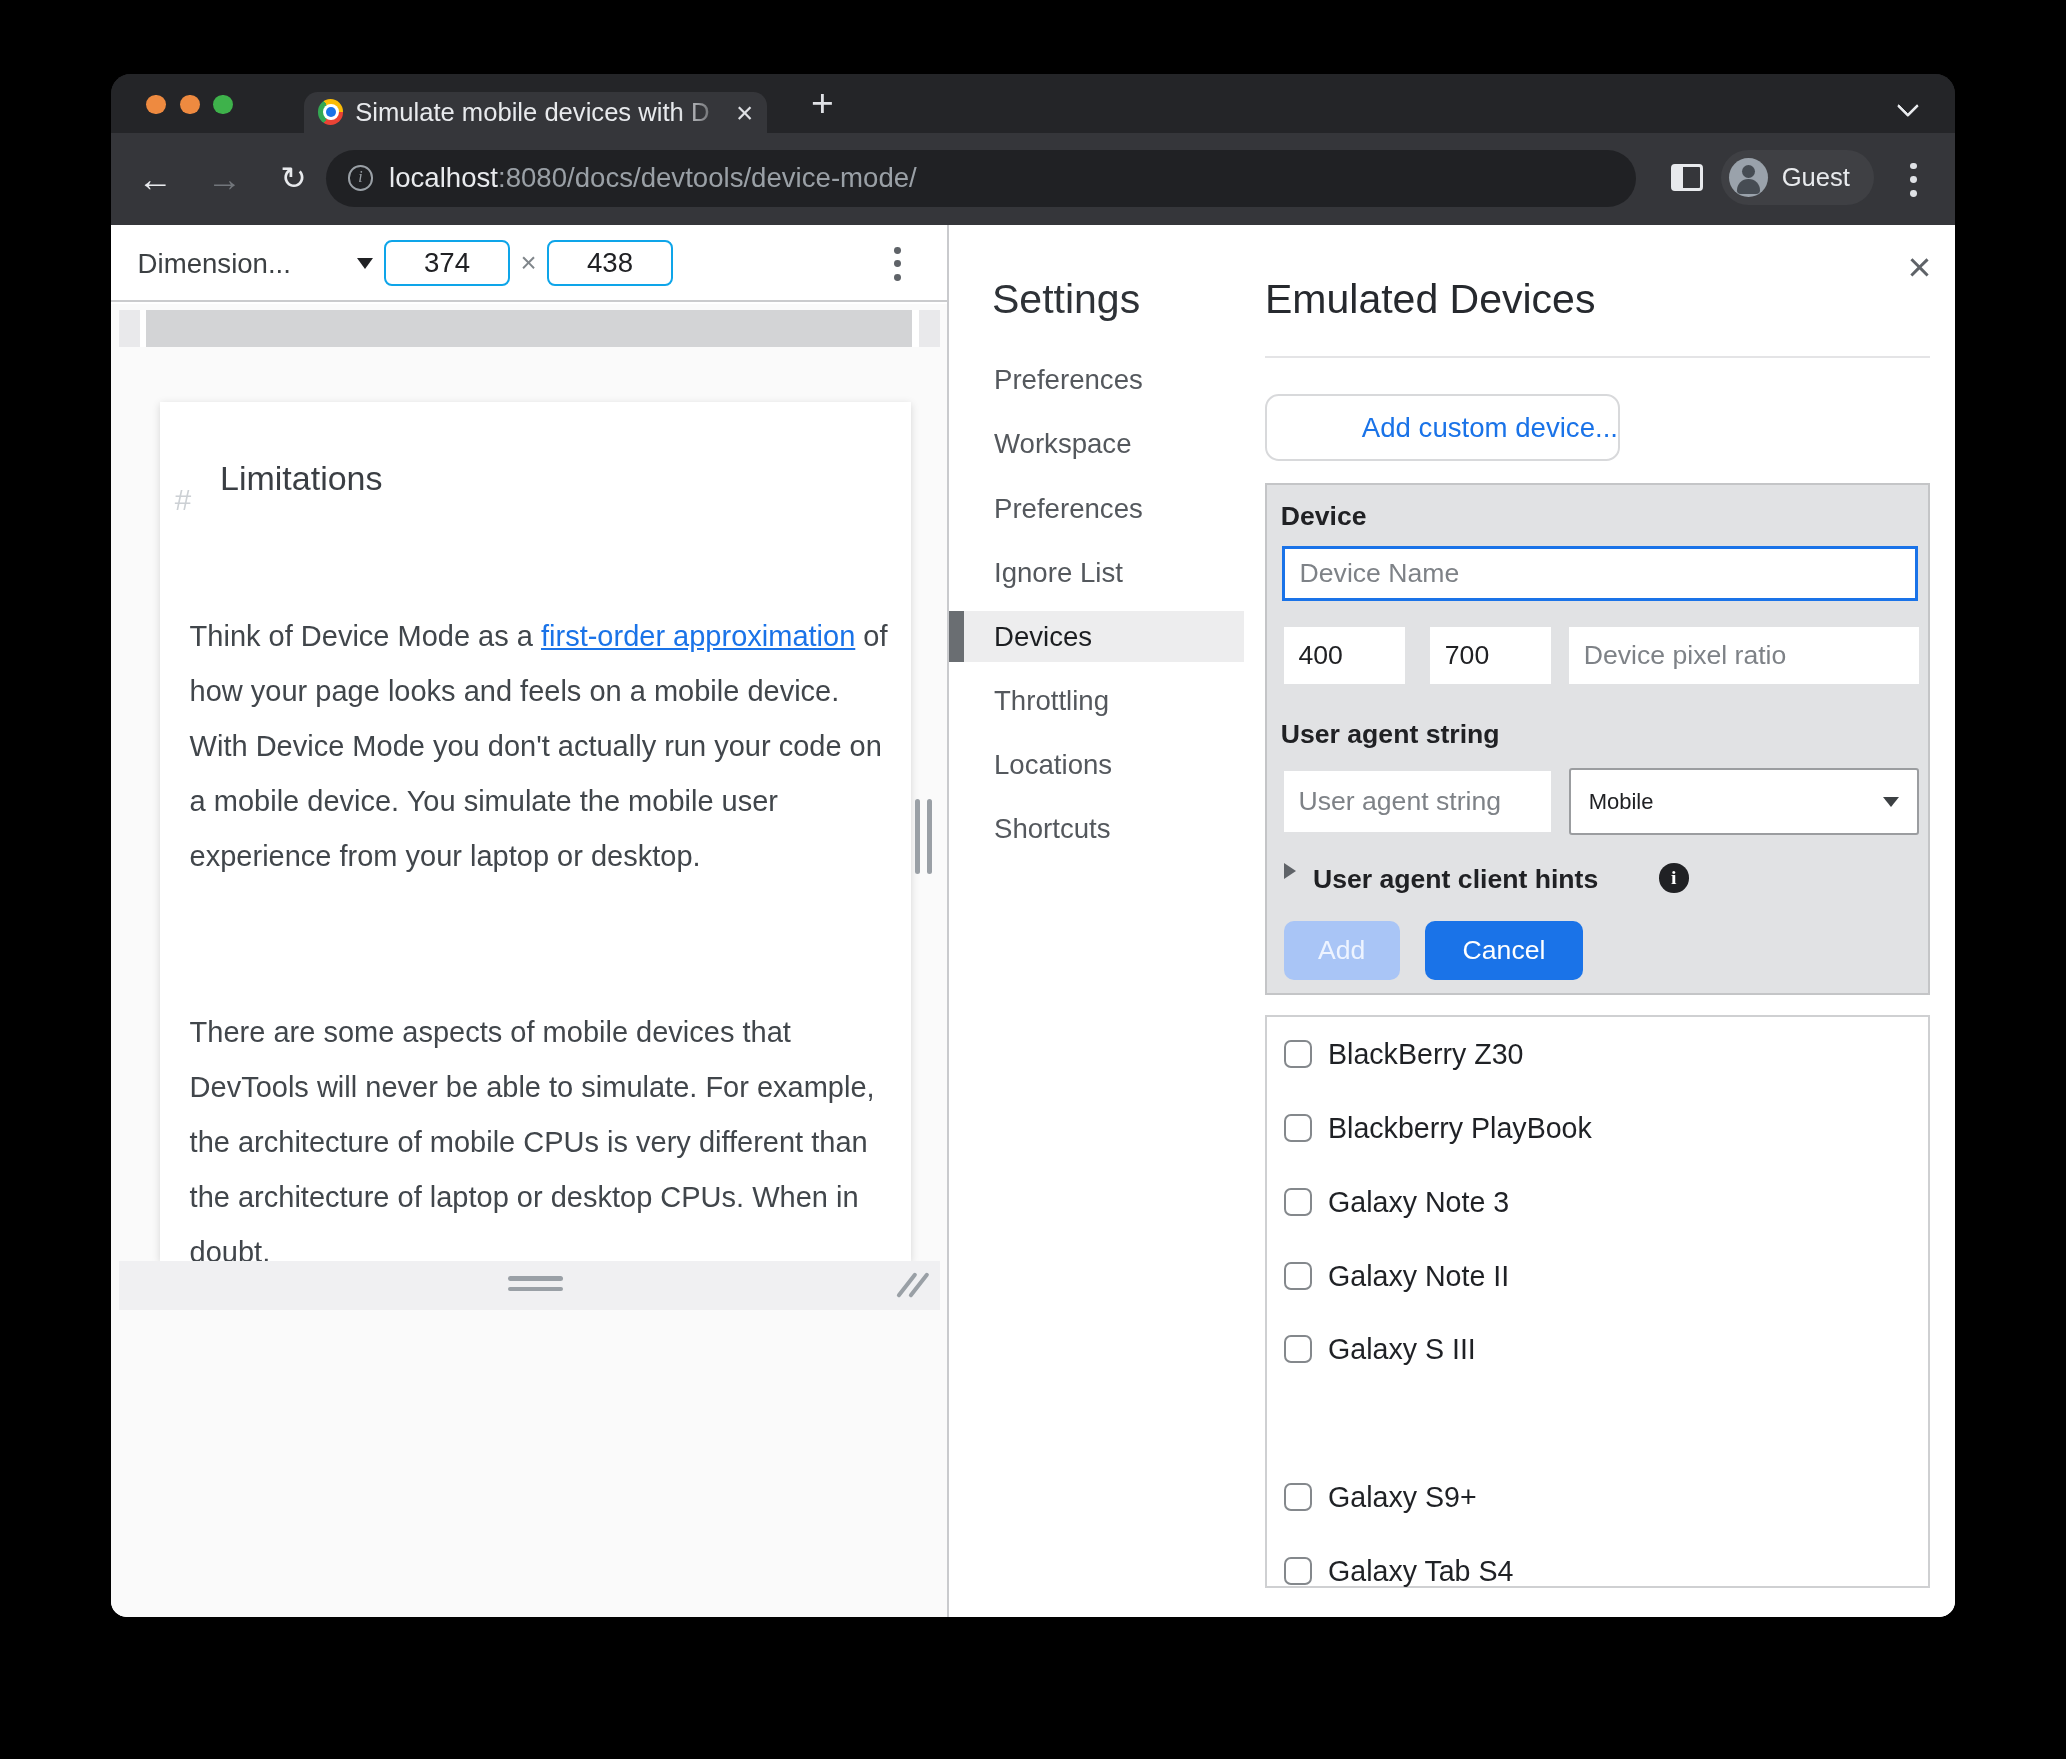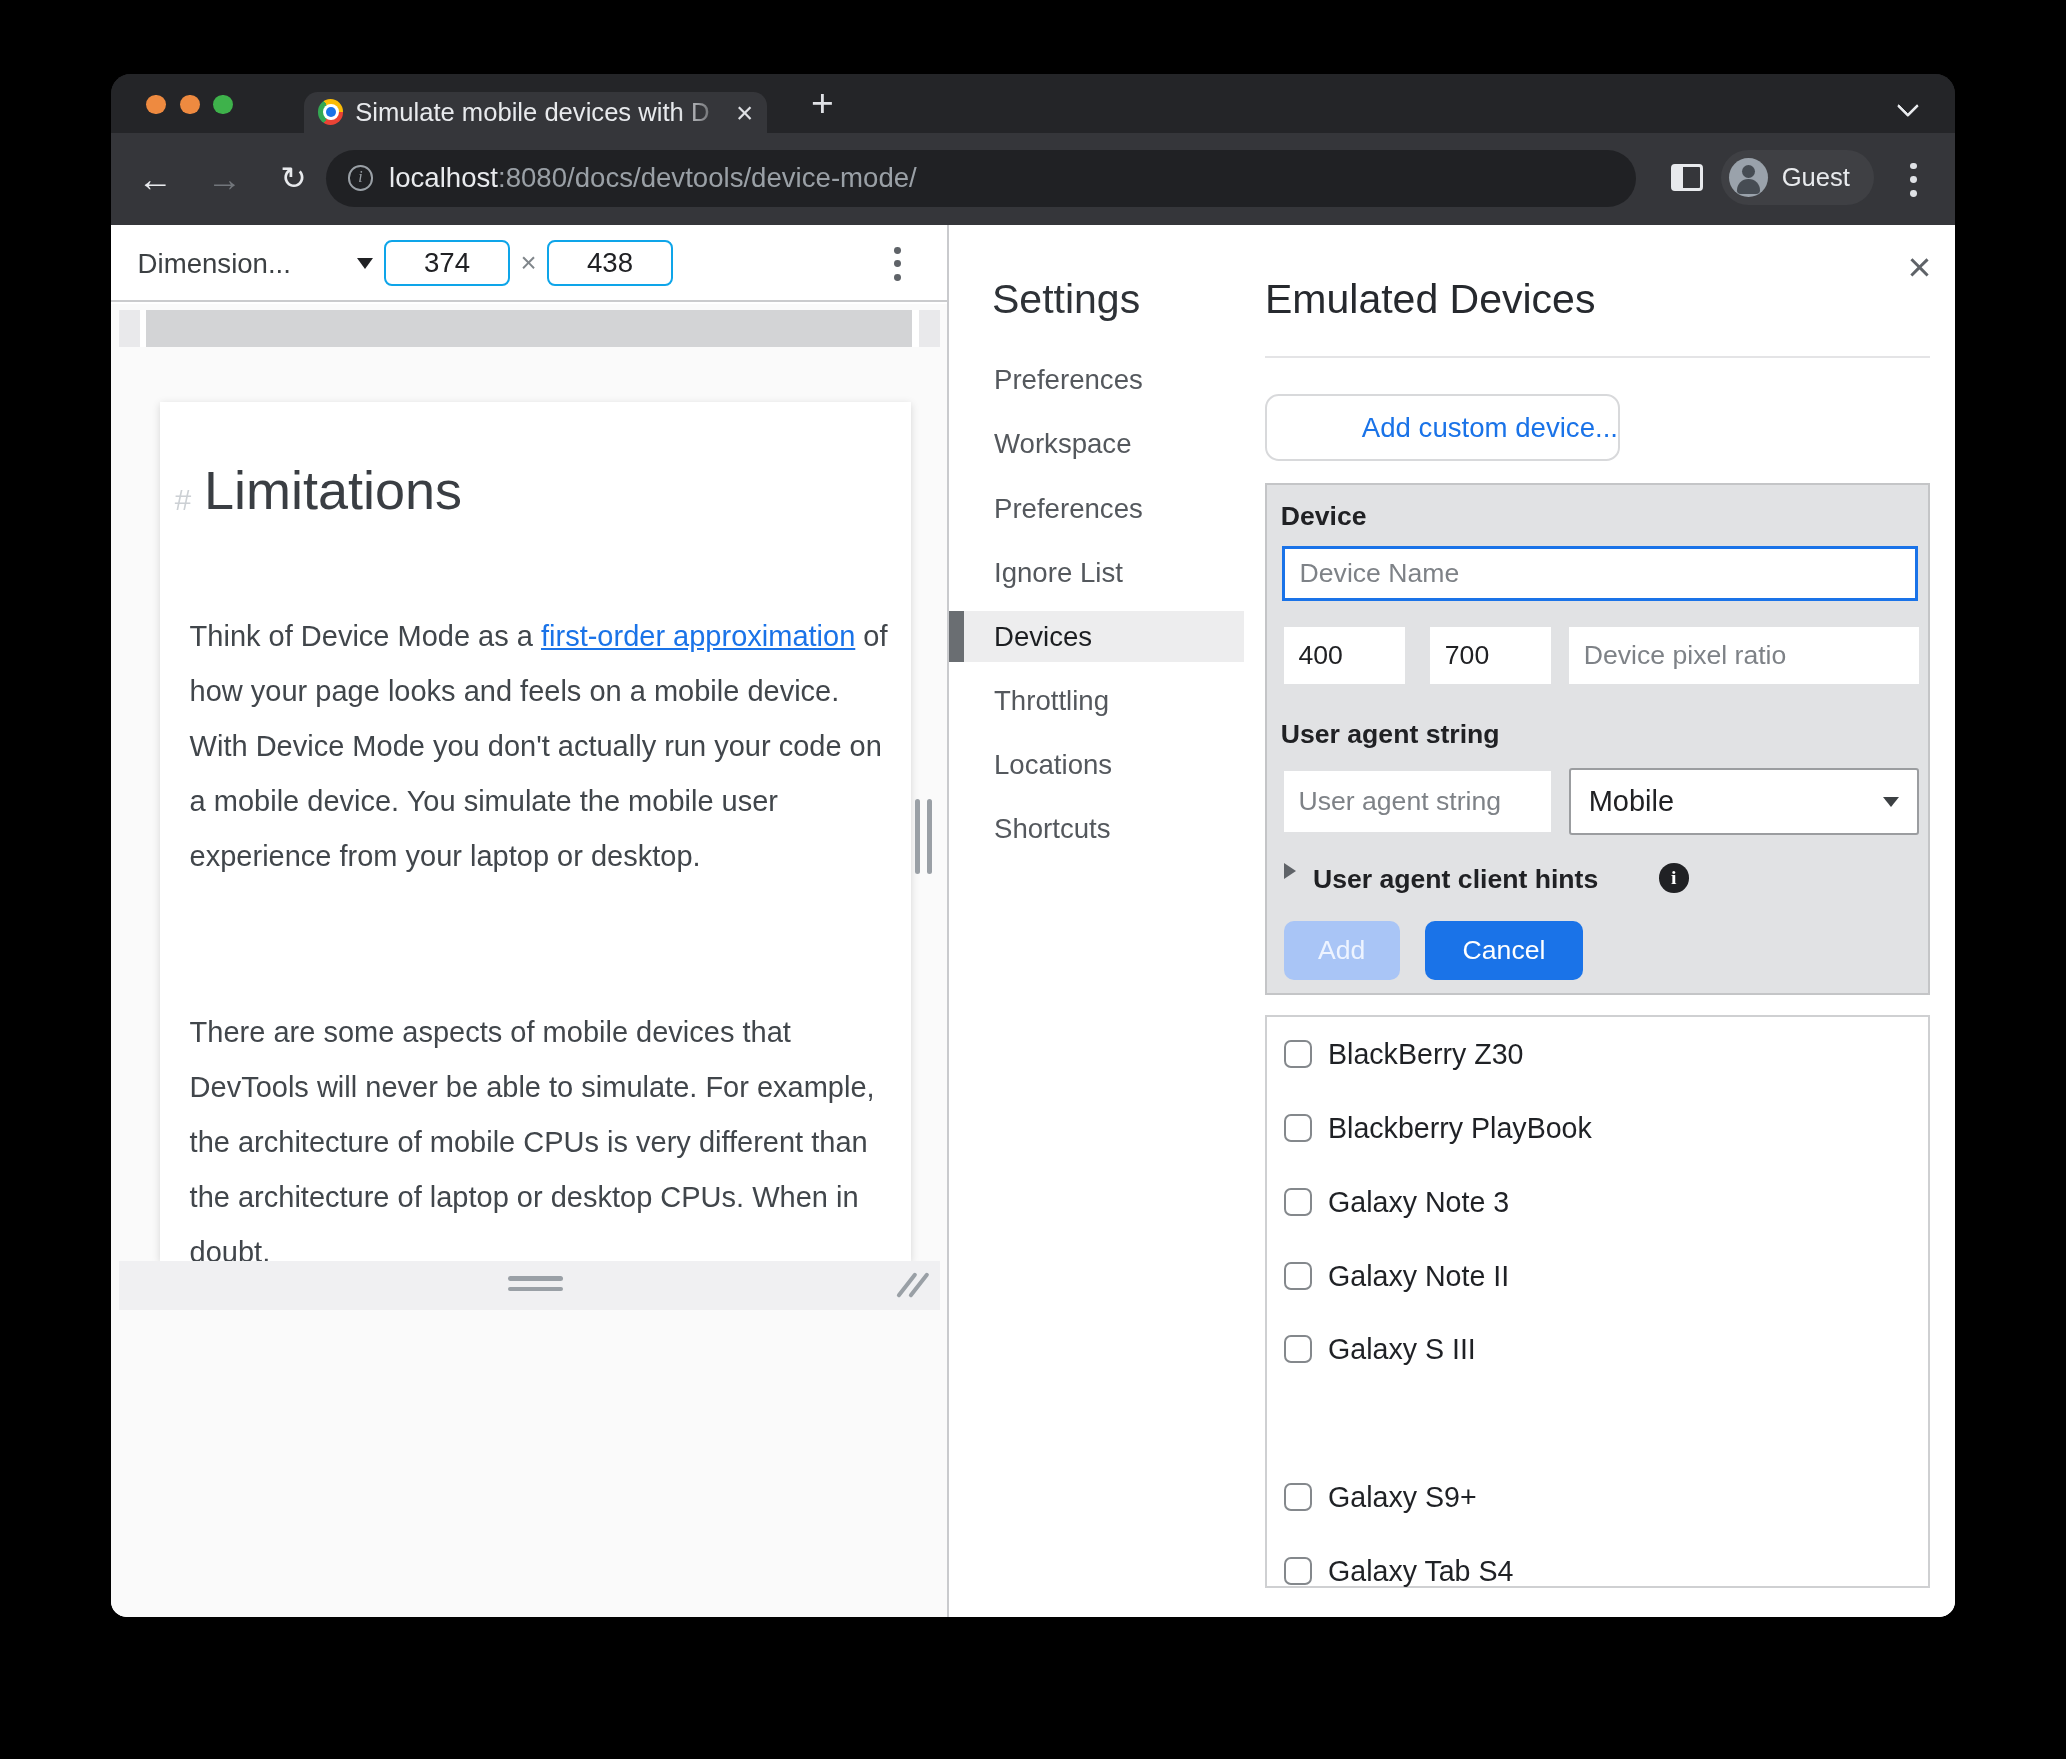--- a/index.html
+++ b/index.html
@@ -78,21 +78,21 @@
 
   .dm-area { position:absolute; left:0; top:79px; width:836px; bottom:0; background:#fafafa; overflow:hidden; }
   .hscroll { position:absolute; left:7.9px; top:5.9px; width:821px; height:37px; background:#e9e9eb; }
   .hs-thumb { position:absolute; left:27.6px; right:27.6px; top:0; bottom:0; background:#d3d4d6; }
   .hs-notch { position:absolute; top:0; bottom:0; width:6.9px; background:#fff; }
   .hn-l { left:20.7px; } .hn-r { right:20.7px; }
 
   .page-card { position:absolute; left:49px; top:98px; width:751px; height:859px; background:#fff;
                box-shadow:0 2px 7.9px rgba(0,0,0,.15); overflow:hidden; }
   .pg-hash { position:absolute; left:14.8px; top:81px; font-size:29.6px; color:#ccd0d4; }
-  .pg-heading { position:absolute; left:44px; top:57px; font-size:54px; color:#3a3e43; }
+  .pg-heading { position:absolute; left:60px; top:57px; font-size:34px; color:#3a3e43; }
   .pg-p { position:absolute; left:29.6px; width:701px; font-size:29px; line-height:55px; color:#41464b; }
   .pg-p1 { top:207px; } .pg-p2 { top:603px; }
   .pg-link { color:#1a73e8; text-decoration:underline; }
 
   .dm-bottombar { position:absolute; left:7.9px; top:957px; width:821px; height:49px; background:#f0f0f2; }
   .eqhandle { position:absolute; left:389px; top:14.8px; width:55px; height:17.7px; }
   .eqhandle i { position:absolute; left:0; width:55px; height:4.9px; border-radius:3px; background:#9aa0a6; }
   .eqhandle i:nth-child(2){ top:10.8px; }
   .cornerhandle { position:absolute; left:786px; top:6.9px; width:29.6px; height:33px; }
   .cornerhandle i { position:absolute; top:2px; width:3.9px; height:29.6px; background:#9aa0a6; border-radius:2px; transform:rotate(38deg); }
@@ -125,21 +125,21 @@
   .f-input { position:absolute; background:#fff; border:none; outline:none; font-size:26.6px; color:#202124;
              padding:0 14.8px; font-family:inherit; }
   .f-input::placeholder, .dim-input::placeholder { color:#7e8287; opacity:1; }
   .f-name { left:14.8px; top:61px; width:636px; height:55px; border:3px solid #1a73e8; }
   .f-w { left:16.7px; top:142px; width:121px; height:57px; }
   .f-h { left:163px; top:142px; width:121px; height:57px; }
   .f-dpr { left:302px; top:142px; width:350px; height:57px; }
   .f-ua { left:16.7px; top:286px; width:267px; height:61px; }
   .f-select { position:absolute; left:302px; top:283px; width:350px; height:67px; background:#fff;
               border:2px solid #9b9da0; border-radius:3px; }
-  .f-select-text { position:absolute; left:17.7px; top:0; line-height:63px; font-size:29px; color:#202124; }
+  .f-select-text { position:absolute; left:17.7px; top:0; line-height:63px; font-size:22px; color:#202124; }
   .sel-caret { position:absolute; right:17.7px; top:26.6px; width:0; height:0;
                border-left:8.9px solid transparent; border-right:8.9px solid transparent; border-top:10.8px solid #3c4043; }
   .f-disc { position:absolute; left:16.7px; top:378px; width:0; height:0;
             border-top:8.9px solid transparent; border-bottom:8.9px solid transparent; border-left:12.8px solid #5f6368; }
   .f-hints { position:absolute; left:46px; top:379px; font-size:26.6px; font-weight:bold; color:#202124; line-height:31.5px; }
   .f-info { position:absolute; left:392px; top:378px; width:29.6px; height:29.6px; border-radius:50%; background:#202124;
             color:#fff; font-size:19.7px; font-weight:bold; text-align:center; line-height:29.6px; font-family:"Liberation Serif",serif; }
   .btn { position:absolute; top:436px; height:59px; border:none; border-radius:9.9px; font-size:26.6px; font-weight:500;
          font-family:inherit; }
   .f-add { left:16.7px; width:116px; background:#a9c5f6; color:#eef4ff; }

